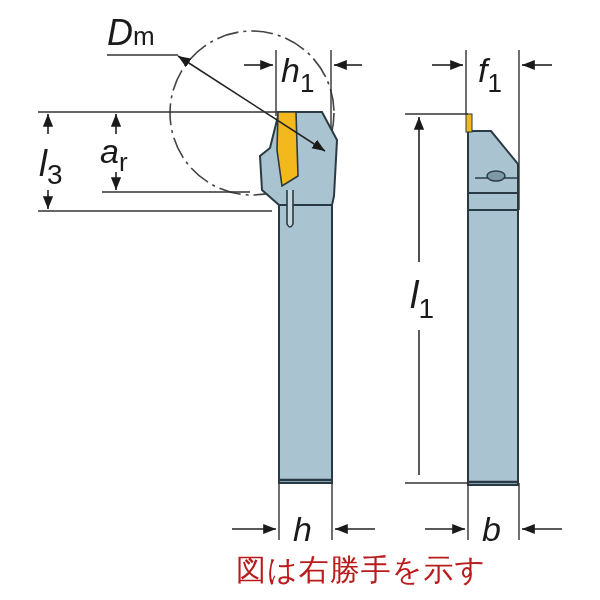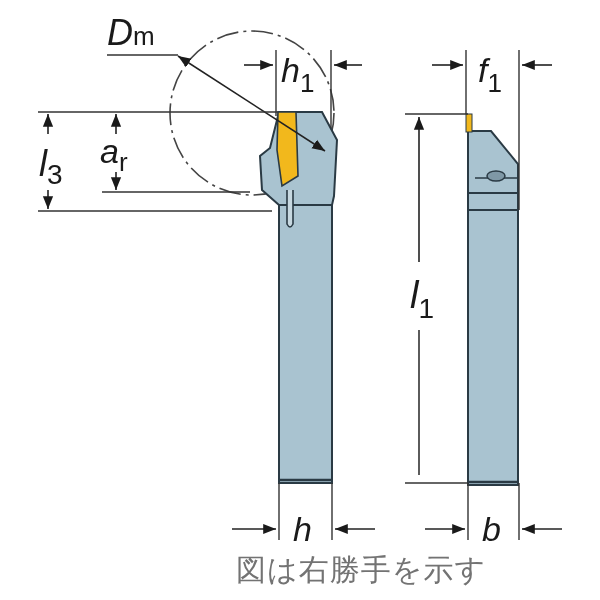--- a/index.html
+++ b/index.html
@@ -1,20 +1,20 @@
 <!DOCTYPE html>
 <html><head>
   <meta charset="utf-8">
   <style>
     html, body { margin: 0; padding: 0; background: #ffffff; }
     body { width: 600px; height: 600px; overflow: hidden; position: relative; font-family: "Liberation Sans", sans-serif; }
     svg { position: absolute; left: 0; top: 0; }
     .lbl { font-family: "Liberation Sans", sans-serif; fill: #1a1a1a; }
     .ital { font-style: italic; }
-    .caption { position: absolute; left: 236px; top: 550px; font-family: "DejaVu Sans", sans-serif; font-size: 30px; color: #737373; letter-spacing: 1px; white-space: nowrap; }
+    .caption { position: absolute; left: 236px; top: 550px; font-family: "DejaVu Sans", sans-serif; font-size: 30px; color: #b91c1c; letter-spacing: 1px; white-space: nowrap; }
   </style>
 </head>
 <body>
 
 <svg width="600" height="600" viewBox="0 0 600 600">
   <defs>
     <marker id="arr" viewBox="0 0 10 10" refX="10" refY="5" markerWidth="8" markerHeight="8" orient="auto-start-reverse">
       <path d="M0,1 L10,5 L0,9 z" fill="#1a1a1a"></path>
     </marker>
   </defs>

